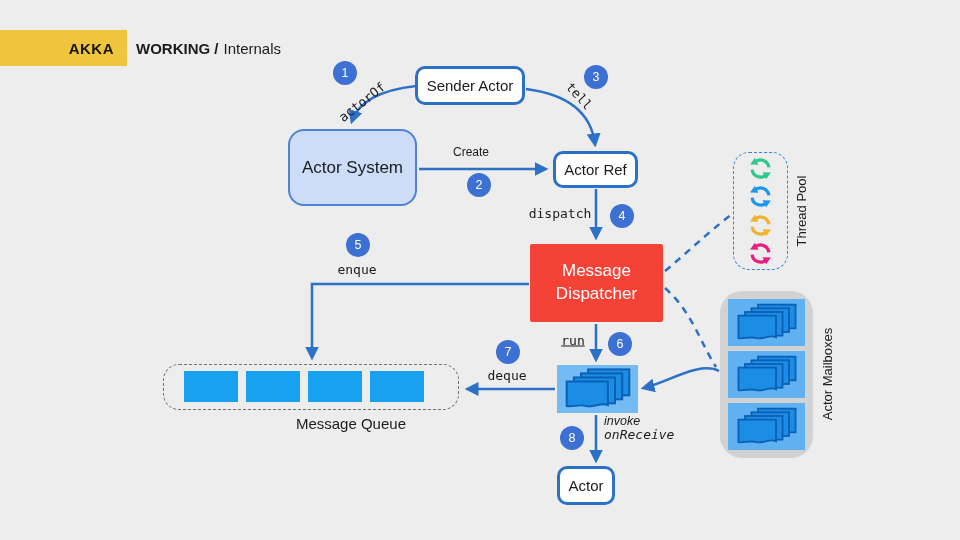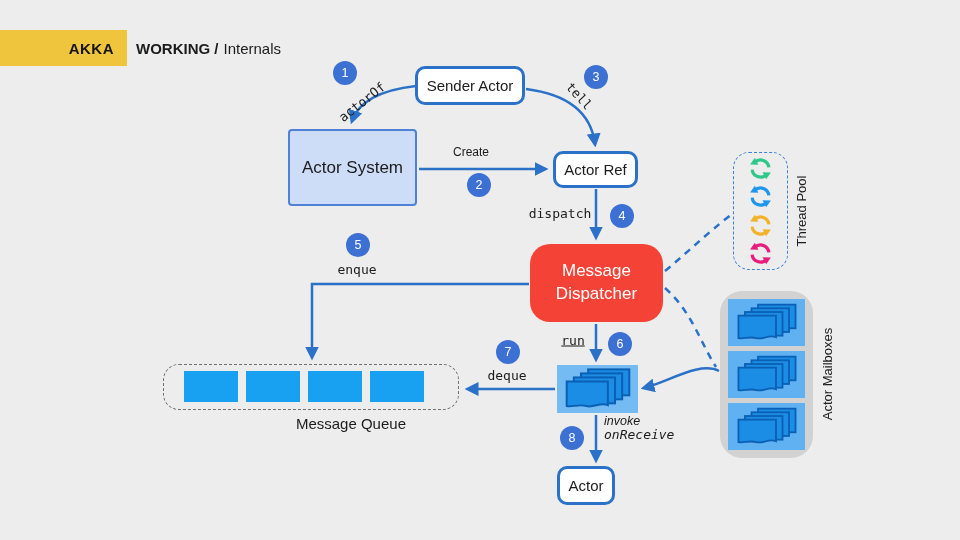--- a/index.html
+++ b/index.html
@@ -13,23 +13,23 @@
   .banner-yellow{position:absolute;left:0;top:30px;width:127px;height:36px;background:#f0c53e;
     display:flex;align-items:center;justify-content:flex-end;padding-right:13px;box-sizing:border-box;}
   .brand{font-size:15px;font-weight:600;letter-spacing:.5px;color:#141414;}
   .banner-title{position:absolute;left:136px;top:30px;height:36px;display:flex;align-items:center;gap:5px;font-size:15px;}
   .banner-title .b{font-weight:700;}
 
   
   .node{position:absolute;display:flex;align-items:center;justify-content:center;text-align:center;box-sizing:border-box;}
   .node.pill{background:#fff;border:3.5px solid #2b71c8;border-radius:10px;font-size:15px;}
   .n-sender{left:415px;top:66px;width:110px;height:39px;text-align:right;}
-  .n-system{left:288px;top:129px;width:129px;height:77px;background:#cddcf7;border:2px solid #4f81d6;border-radius:4px;font-size:17px;}
+  .n-system{left:288px;top:129px;width:129px;height:77px;background:#cddcf7;border:2px solid #4f81d6;border-radius:16px;font-size:17px;}
   .n-ref{left:553px;top:151px;width:85px;height:37px;}
-  .n-dispatcher{left:530px;top:244px;width:133px;height:78px;background:#f44336;border-radius:20px;color:#fff;font-size:17px;line-height:1.35;}
+  .n-dispatcher{left:530px;top:244px;width:133px;height:78px;background:#f44336;border-radius:2px;color:#fff;font-size:17px;line-height:1.35;}
   .n-actor{left:557px;top:466px;width:58px;height:39px;}
 
   
   .queue{position:absolute;left:163px;top:364px;width:296px;height:46px;border:1.5px dashed #707070;border-radius:16px;box-sizing:border-box;}
   .q-item{position:absolute;top:371px;width:54px;height:31px;background:#17a1f0;}
   .q1{left:184px}.q2{left:246px}.q3{left:308px}.q4{left:370px}
   .queue-label{position:absolute;left:206px;top:415px;width:200px;text-align:right;font-size:15px;}
 
   
   .mbox-icon{position:absolute;left:557px;top:365px;width:81px;height:48px;background:#74bbf3;

